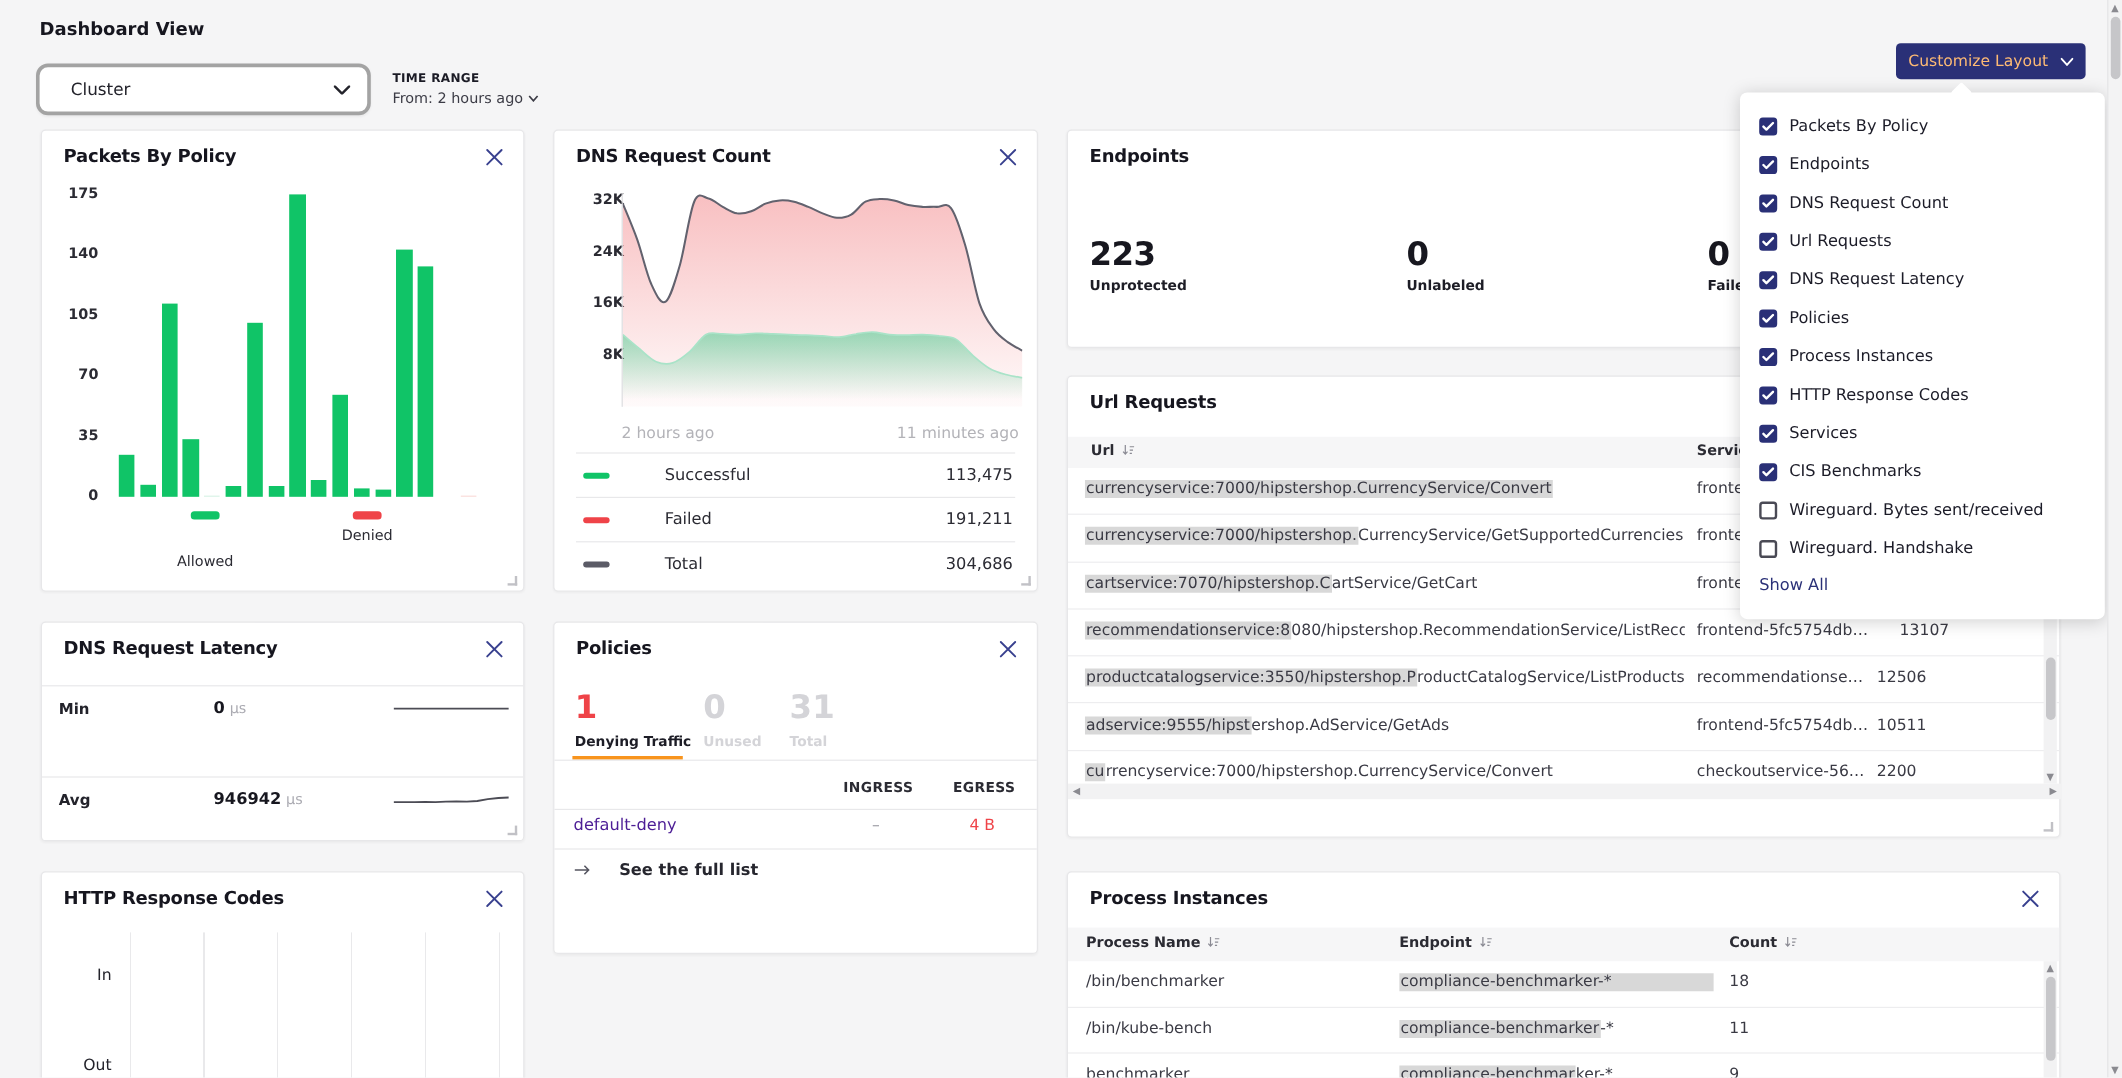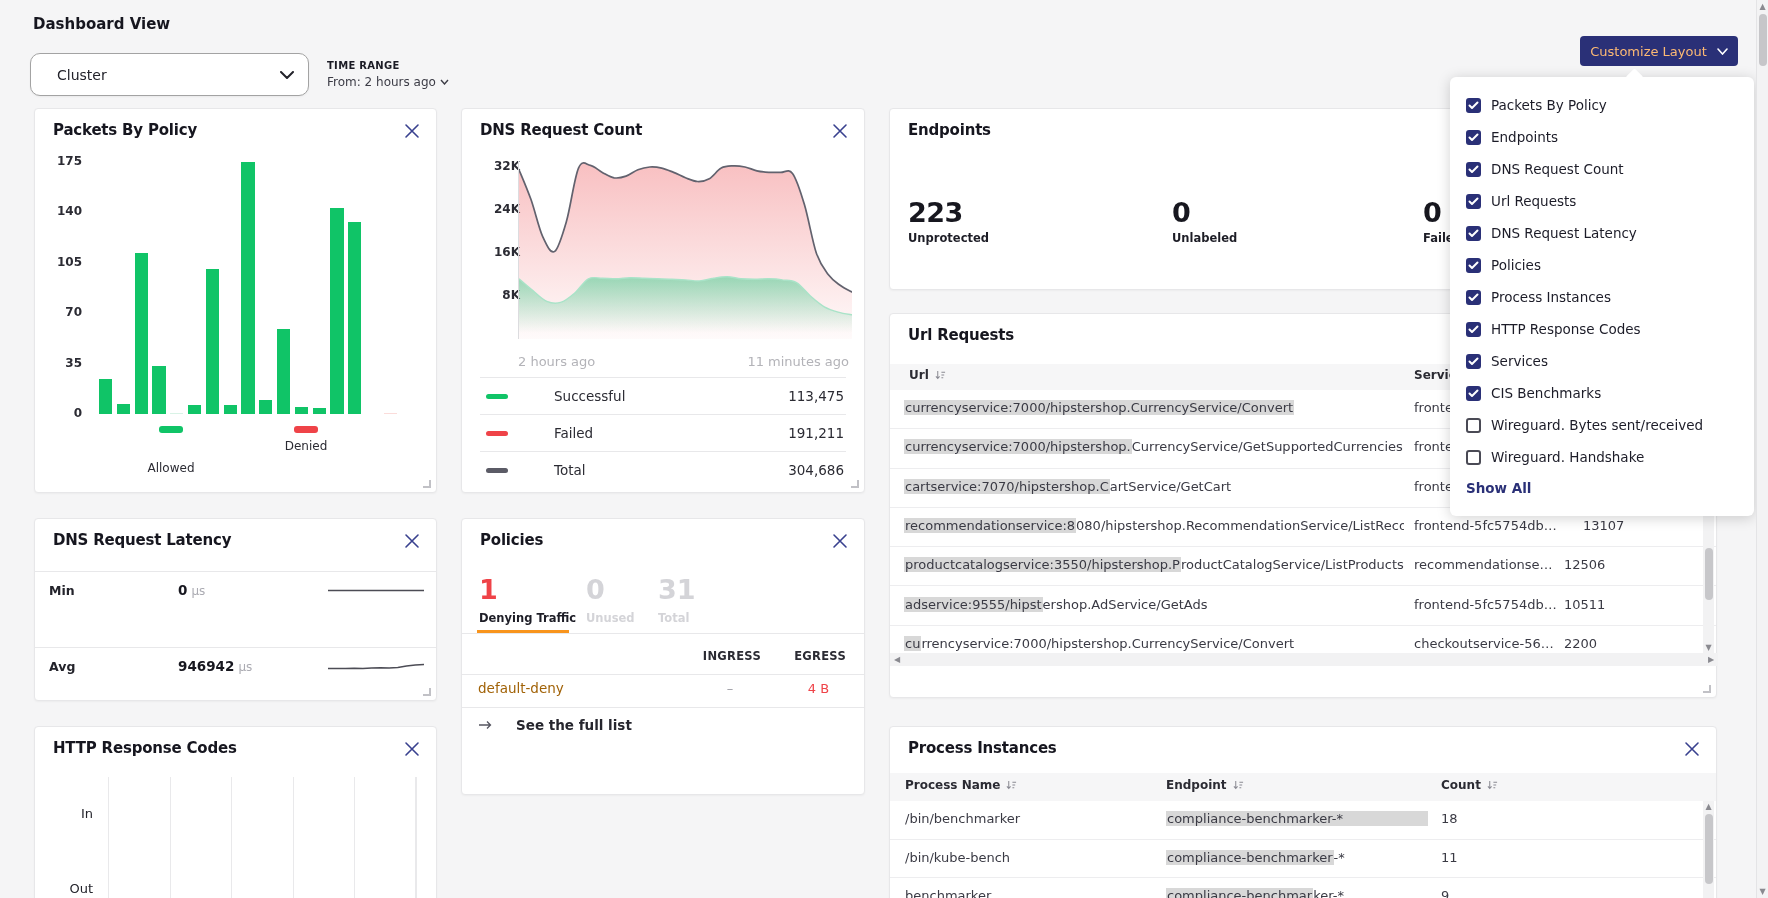--- a/index.html
+++ b/index.html
@@ -7,21 +7,21 @@
     font-family:"DejaVu Sans","Liberation Sans",sans-serif; }
   #app { position:relative; width:1768px; height:898px; }
   .card { position:absolute; background:#fff; border:1px solid #e7e7e9; border-radius:4px;
     box-shadow:0 1px 2px rgba(0,0,0,.04); }
   .card-title { position:absolute; left:18px; top:12px; font-size:15px; font-weight:bold; color:#16161f; letter-spacing:-0.2px; }
   .close-x { position:absolute; top:14px; right:16px; width:16px; height:16px; cursor:pointer; }
   .close-x svg { display:block; }
   
   .hdr-title { position:absolute; left:33px; top:15px; font-size:15px; font-weight:bold; color:#16161f; }
   .view-select { position:absolute; left:30px; top:53px; width:279px; height:43px; background:#fff;
-    border:1px solid #a3a3a3; border-radius:10px; box-shadow:0 1px 2px rgba(0,0,0,.05);
+    border:3px solid #a3a3a3; border-radius:10px; box-shadow:0 1px 2px rgba(0,0,0,.05);
     display:flex; align-items:center; padding:0 14px 0 26px; }
   .view-select .val { font-size:14px; color:#23232b; flex:1; }
   .time-range { position:absolute; left:327px; top:60px; }
   .tr-label { font-size:10px; font-weight:bold; color:#1b1b25; letter-spacing:.3px; }
   .tr-value { font-size:12px; color:#3c3c46; margin-top:4px; display:flex; align-items:center; gap:4px; }
   .customize-btn { position:absolute; left:1562px; top:36px; width:158px; height:30px; background:#2a3077;
     border:none; border-radius:4px; color:#fdba74; font-size:13px; font-family:inherit;
     display:flex; align-items:center; justify-content:center; gap:10px; cursor:pointer;margin-left:18px; }
   
   .ylab { position:absolute; font-size:12px; font-weight:600; color:#2b2b33; text-align:right; width:40px; }
@@ -72,21 +72,21 @@
   
   .panel { position:absolute; left:1450px; top:77px; width:304px; height:439px; background:#fff;
     border-radius:6px; box-shadow:0 2px 14px rgba(0,0,0,.18); z-index:50; }
   .panel .caret { position:absolute; top:-6px; left:178px; width:13px; height:13px; background:#fff;
     transform:rotate(45deg); border-radius:2px; }
   .menu-item { position:absolute; left:16px; height:32px; display:flex; align-items:center; gap:10px; cursor:pointer;}
   .cbox { width:15px; height:15px; border-radius:3px; border:2px solid #4a4a55; background:#fff;
     display:flex; align-items:center; justify-content:center; }
   .menu-item.checked .cbox { background:#2a3077; border-color:#2a3077; }
   .menu-item .ml { font-size:13.5px; color:#1c1c28; }
-  .show-all { position:absolute; left:16px; top:403px; font-size:13.5px; font-weight:bold; color:#2a3077; cursor:pointer;}
+  .show-all { position:absolute; left:16px; top:403px; font-size:13.5px; font-weight:normal; color:#2a3077; cursor:pointer;}
   
   .page-sb { position:absolute; right:0; top:0; width:12px; height:898px; background:#f3f3f4;
     border-left:1px solid #e4e4e6; z-index:60; }
   .page-sb .thumb { position:absolute; left:2px; top:14px; width:8px; height:52px; background:#c6c6c9; border-radius:4px;}
   .sort-icon { display:inline-block; }
   .http-grid { position:absolute; left:73px; top:50px; width:314px; height:170px;
     background:repeating-linear-gradient(to right,#e9e9eb 0 1px,transparent 1px 61.5px); }
   .chev { display:block; }
 </style>
 </head>
@@ -337,21 +337,21 @@
     <div class="pol-lbl dark" style="left:17px;">Denying Traffic</div>
     <div class="pol-num muted" style="left:124px;">0</div>
     <div class="pol-lbl muted" style="left:124px;">Unused</div>
     <div class="pol-num muted" style="left:196px;">31</div>
     <div class="pol-lbl muted" style="left:196px;">Total</div>
     <div style="position:absolute;left:15px;top:111px;width:92px;height:3px;background:#f8941d;"></div>
     <div style="position:absolute;left:0;top:114px;width:100%;height:1px;background:#e8e8ea;"></div>
     <span class="th" style="right:103px;top:130px;font-size:11.5px;letter-spacing:.3px;">INGRESS</span>
     <span class="th" style="right:18px;top:130px;font-size:11.5px;letter-spacing:.3px;">EGRESS</span>
     <div style="position:absolute;left:0;top:155px;width:100%;height:1px;background:#e8e8ea;"></div>
-    <a style="position:absolute;left:16px;top:161px;font-size:13.5px;color:#a16207;cursor:pointer;">default-deny</a>
+    <a style="position:absolute;left:16px;top:161px;font-size:13.5px;color:#4c1d95;cursor:pointer;">default-deny</a>
     <span style="position:absolute;right:103px;top:162px;width:62px;text-align:center;font-size:13px;color:#9a9aa2;">–</span>
     <span class="red" style="position:absolute;right:18px;top:162px;width:55px;text-align:center;font-size:13px;">4 B</span>
     <div style="position:absolute;left:0;top:188px;width:100%;height:1px;background:#e8e8ea;"></div>
     <div style="position:absolute;left:16px;top:198px;display:flex;align-items:center;gap:24px;cursor:pointer;">
       <svg width="14" height="10" viewBox="0 0 14 10">
           <path d="M1 5h11M9 1.5L12.5 5 9 8.5" stroke="#555560" stroke-width="1.3" fill="none"></path>
         </svg>
       <span style="font-size:13.5px;font-weight:600;color:#26262e;">See the full list</span>
     </div>
   </div>

